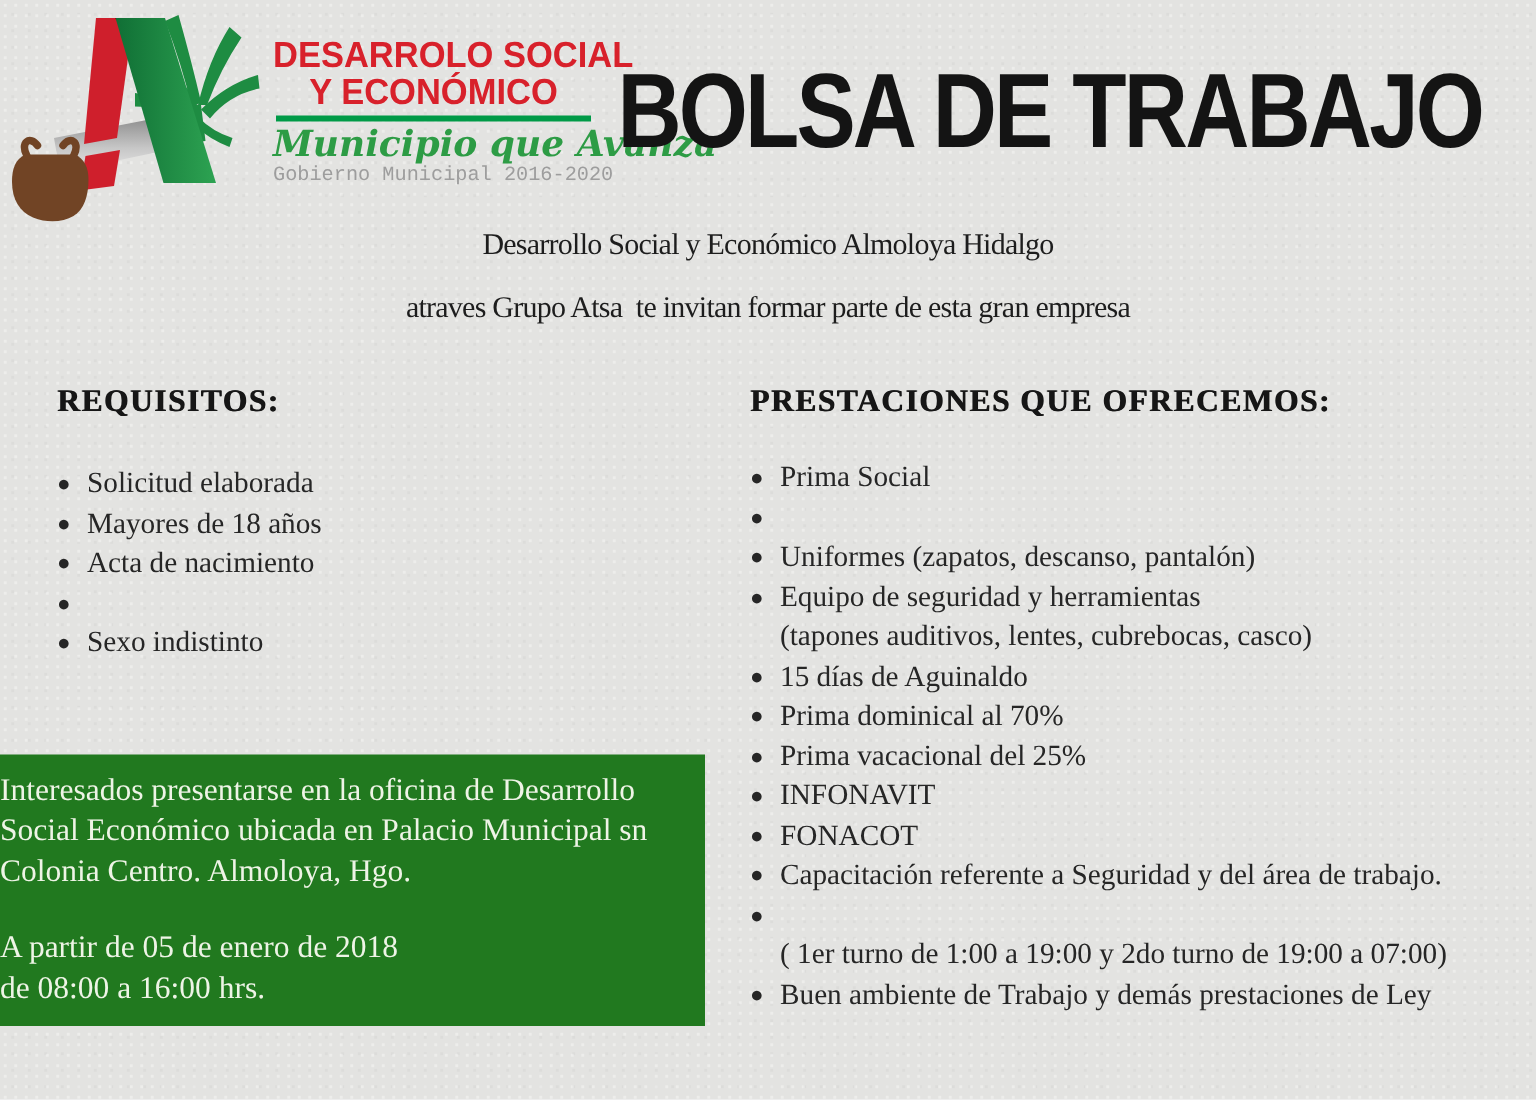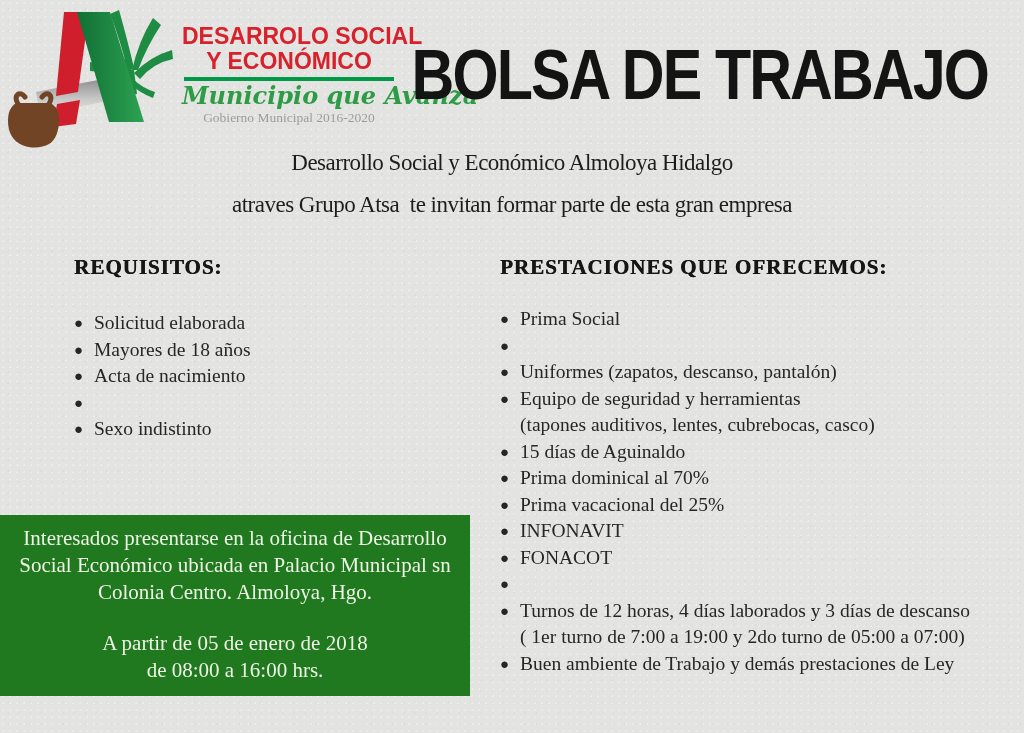--- a/index.html
+++ b/index.html
@@ -23,56 +23,56 @@
     font-family:"Liberation Sans", sans-serif; font-weight:900;
     color:#d8212b; font-size:23px; line-height:25px; letter-spacing:0px;
     transform:scaleY(1.05); white-space:nowrap;
   }
   .logo-rule { height:4px; background:#009a47; margin:3px 2px 1px 2px; }
   .logo-tagline {
     font-family:"DejaVu Serif", serif; font-style:italic; font-weight:bold;
     color:#2d9c45; font-size:24px; line-height:28px; white-space:nowrap;
   }
   .logo-gov {
-    font-family:Liberation Serif, serif; color:#9d9d9d;
+    font-family:Liberation Mono, monospace; color:#9d9d9d;
     font-size:13.5px; line-height:16px; white-space:nowrap;
   }
 
   
   .main-title {
     position:absolute; top:34px; right:36px; width:620px;
     font-family:"Liberation Sans", sans-serif; font-weight:900;
     font-size:63px; color:#141414; text-align:right;
     letter-spacing:-2px; white-space:nowrap;
     transform:scale(0.94,1.12); transform-origin:right top;
   }
 
   
   .intro { position:absolute; left:0; top:142px; width:1024px; text-align:center; color:#1d1d1d; }
-  .intro-line { font-size:23px; line-height:42px; white-space:pre; letter-spacing:-0.5px; }
+  .intro-line { font-size:20px; line-height:42px; white-space:pre; letter-spacing:-0.5px; }
 
   
   .col-heading {
     font-weight:bold; font-size:21px; letter-spacing:1px;
     color:#161616; white-space:nowrap;
     text-shadow:0.5px 0 #161616;
   }
-  .left-col  { position:absolute; left:38px;  top:255px; width:440px;margin-left:36px; }
+  .left-col  { position:absolute; left:38px;  top:255px; width:440px; }
   .right-col { position:absolute; left:500px; top:255px; width:524px; }
 
   .blist { margin-top:30px; }
   .right-col .blist { margin-top:26px; }
   .li { display:flex; font-size:19.5px; line-height:26.5px; color:#262626; white-space:nowrap; }
   .li .dot { width:20px; min-width:20px; text-align:left; font-size:15px; color:#262626; }
   .li.cont .dot { visibility:hidden; }
 
   
   .notice {
-    position:absolute; left:0; top:515px; width:470px; height:181px;
-    background:#21791f; color:#eef4e6; text-align:center;
+    position:absolute; left:0; top:503px; width:470px; height:181px;
+    background:#21791f; color:#eef4e6; 
     padding-top:10px;
   }
   .notice .nline { font-size:21px; line-height:27px; white-space:nowrap; }
   .notice .gap { height:24px; }
 </style>
 </head>
 <body>
 
 <div class="page">
 
@@ -191,28 +191,28 @@
       <div class="li">
           <span class="dot">●</span>
           <span>INFONAVIT</span>
         </div>
       <div class="li">
           <span class="dot">●</span>
           <span>FONACOT</span>
         </div>
       <div class="li">
           <span class="dot">●</span>
-        </div>
-      <div class="li">
-          <span class="dot">●</span>
-          <span>Turnos de 12 horas, 4 días laborados y 3 días de descanso</span>
+          <span>Capacitación referente a Seguridad y del área de trabajo.</span>
+        </div>
+      <div class="li">
+          <span class="dot">●</span>
         </div>
       <div class="li cont">
           <span class="dot">●</span>
-          <span>( 1er turno de 7:00 a 19:00 y 2do turno de 05:00 a 07:00)</span>
+          <span>( 1er turno de 1:00 a 19:00 y 2do turno de 19:00 a 07:00)</span>
         </div>
       <div class="li">
           <span class="dot">●</span>
           <span>Buen ambiente de Trabajo y demás prestaciones de Ley</span>
         </div>
     </div>
   </div>
 
   <div class="notice">
     <div class="nline">Interesados presentarse en la oficina de Desarrollo</div>

